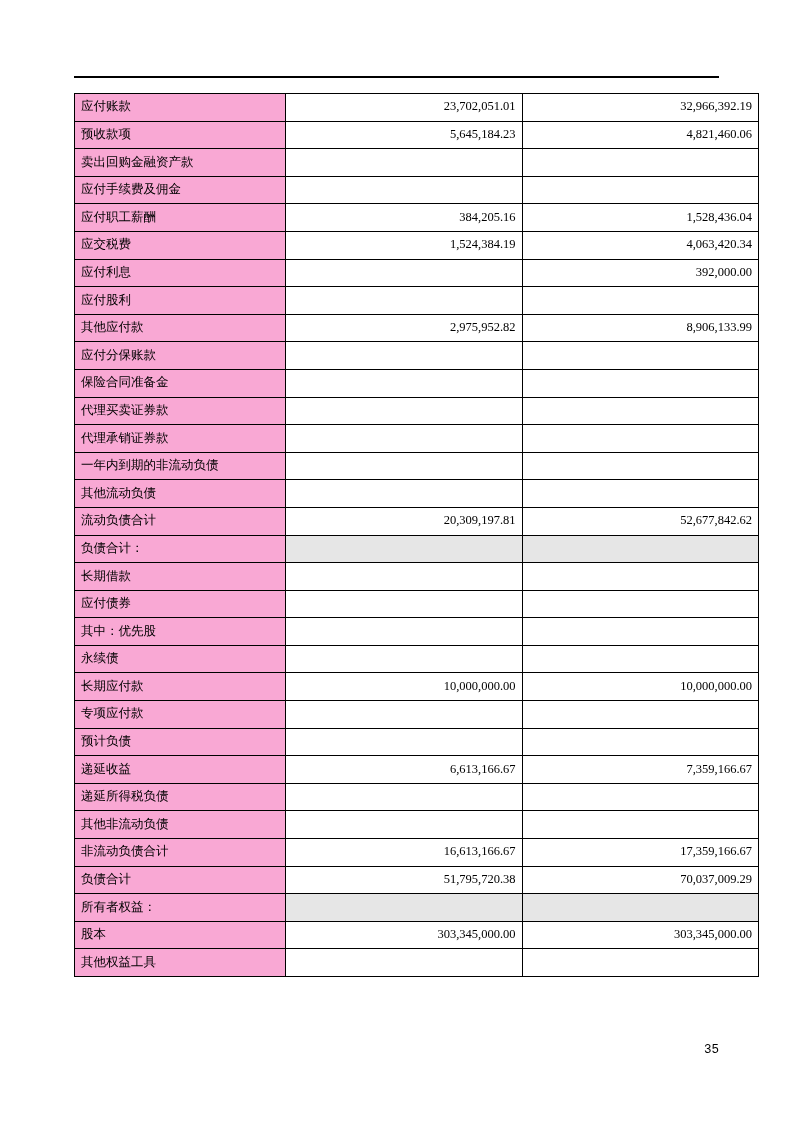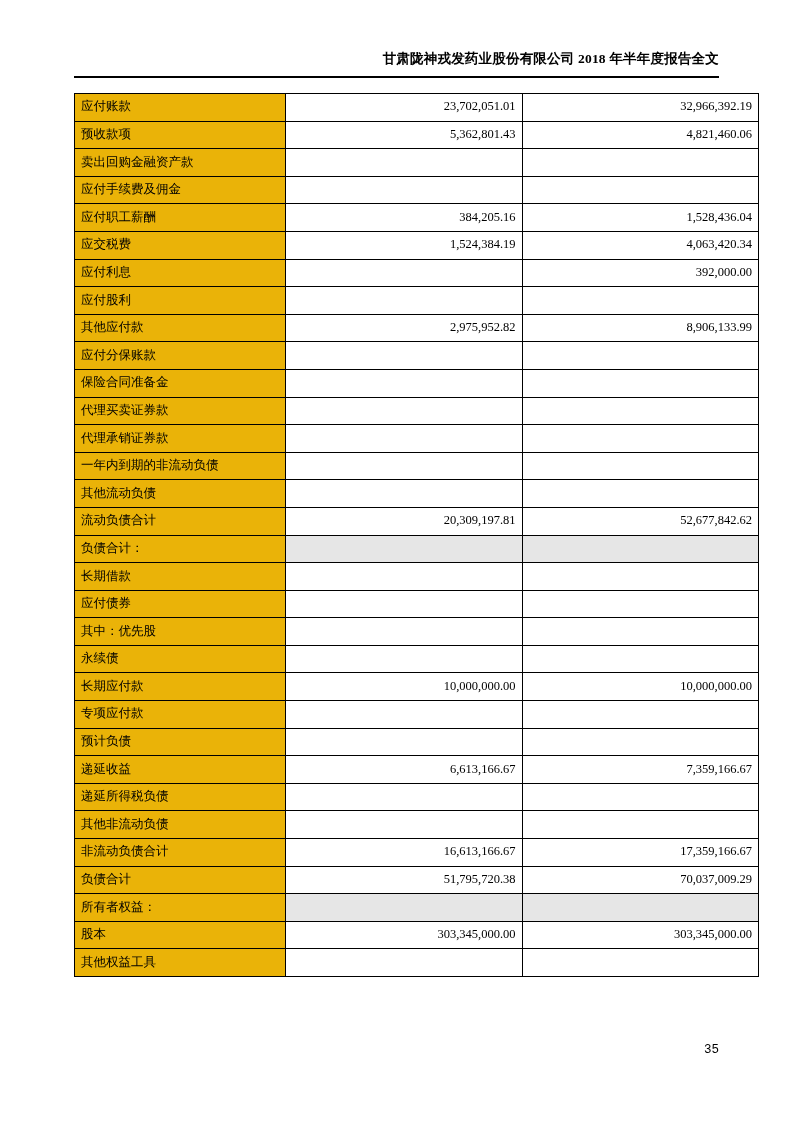--- a/index.html
+++ b/index.html
@@ -53,21 +53,21 @@
     border: 1px solid #000000;
     height: 26.6px;
     padding: 0 6px;
     vertical-align: middle;
     line-height: 1.1;
     overflow: hidden;
     white-space: nowrap;
   }
   td.label {
     width: 198px;
-    background: #eab308;
+    background: #f9a8d4;
   }
   td.val {
     width: 223.5px;
     text-align: right;
     background: #ffffff;
   }
   td.val.shaded {
     background: #e6e6e6;
   }
   .ind0 { padding-left: 6px; }
@@ -82,33 +82,32 @@
     text-align: right;
     font-size: 12.5px;
     font-family: Liberation Mono, monospace;
   }
 </style>
 </head>
 <body>
 
 <div class="page">
 
-  <div class="header">甘肃陇神戎发药业股份有限公司 2018 年半年度报告全文</div>
   <div class="header-rule"></div>
 
   <table class="fin">
     <tbody>
         <tr>
           <td class="label ind1">应付账款</td>
           <td class="val">23,702,051.01</td>
           <td class="val">32,966,392.19</td>
         </tr>
         <tr>
           <td class="label ind1">预收款项</td>
-          <td class="val">5,362,801.43</td>
+          <td class="val">5,645,184.23</td>
           <td class="val">4,821,460.06</td>
         </tr>
         <tr>
           <td class="label ind1">卖出回购金融资产款</td>
           <td class="val"></td>
           <td class="val"></td>
         </tr>
         <tr>
           <td class="label ind1">应付手续费及佣金</td>
           <td class="val"></td>

